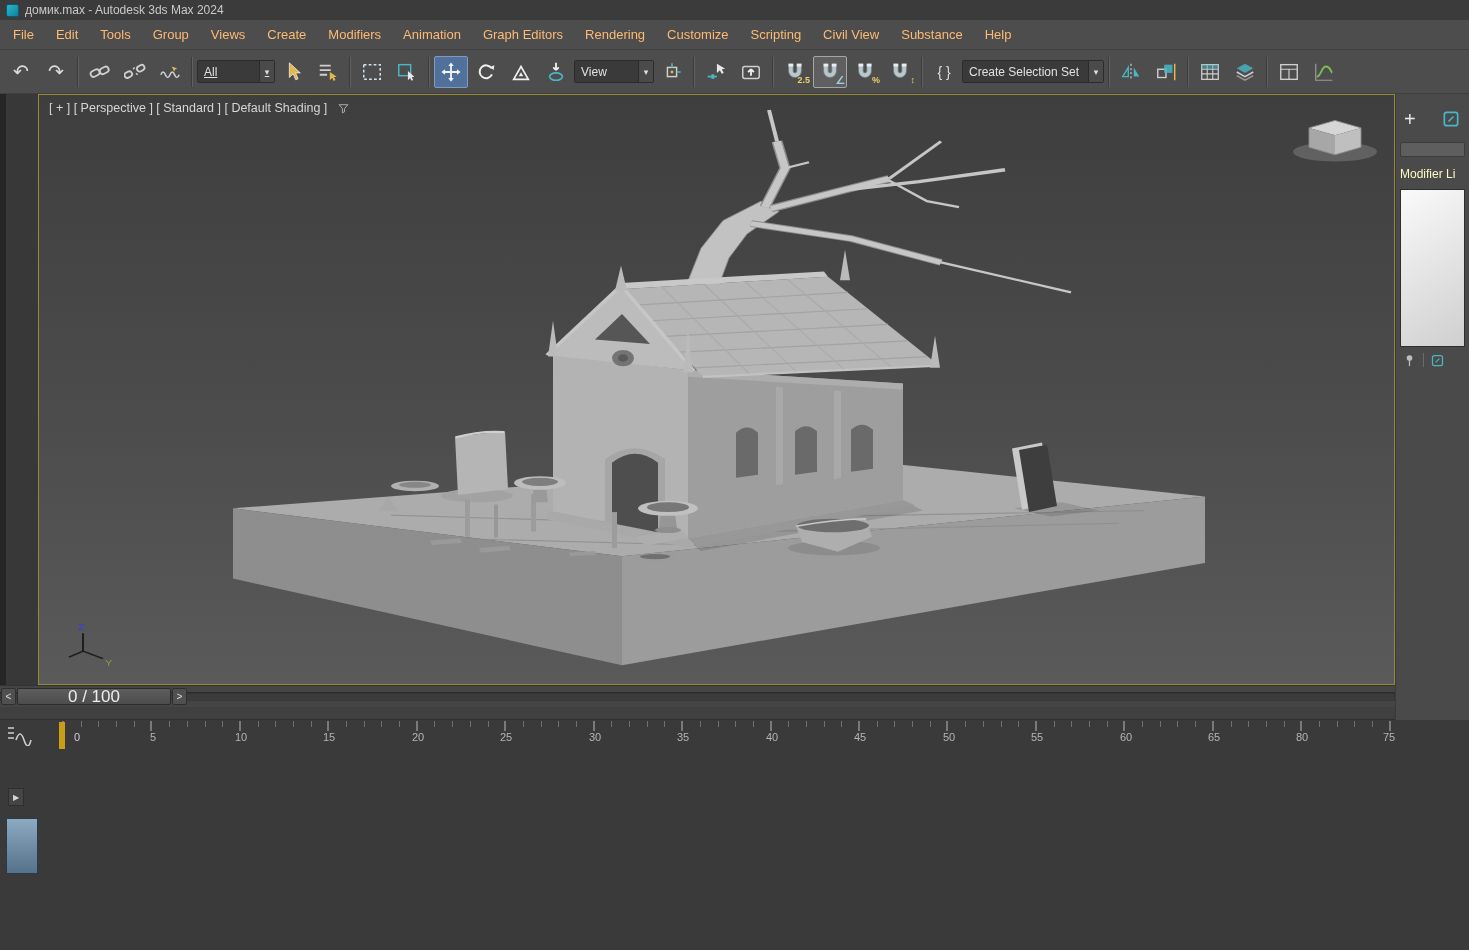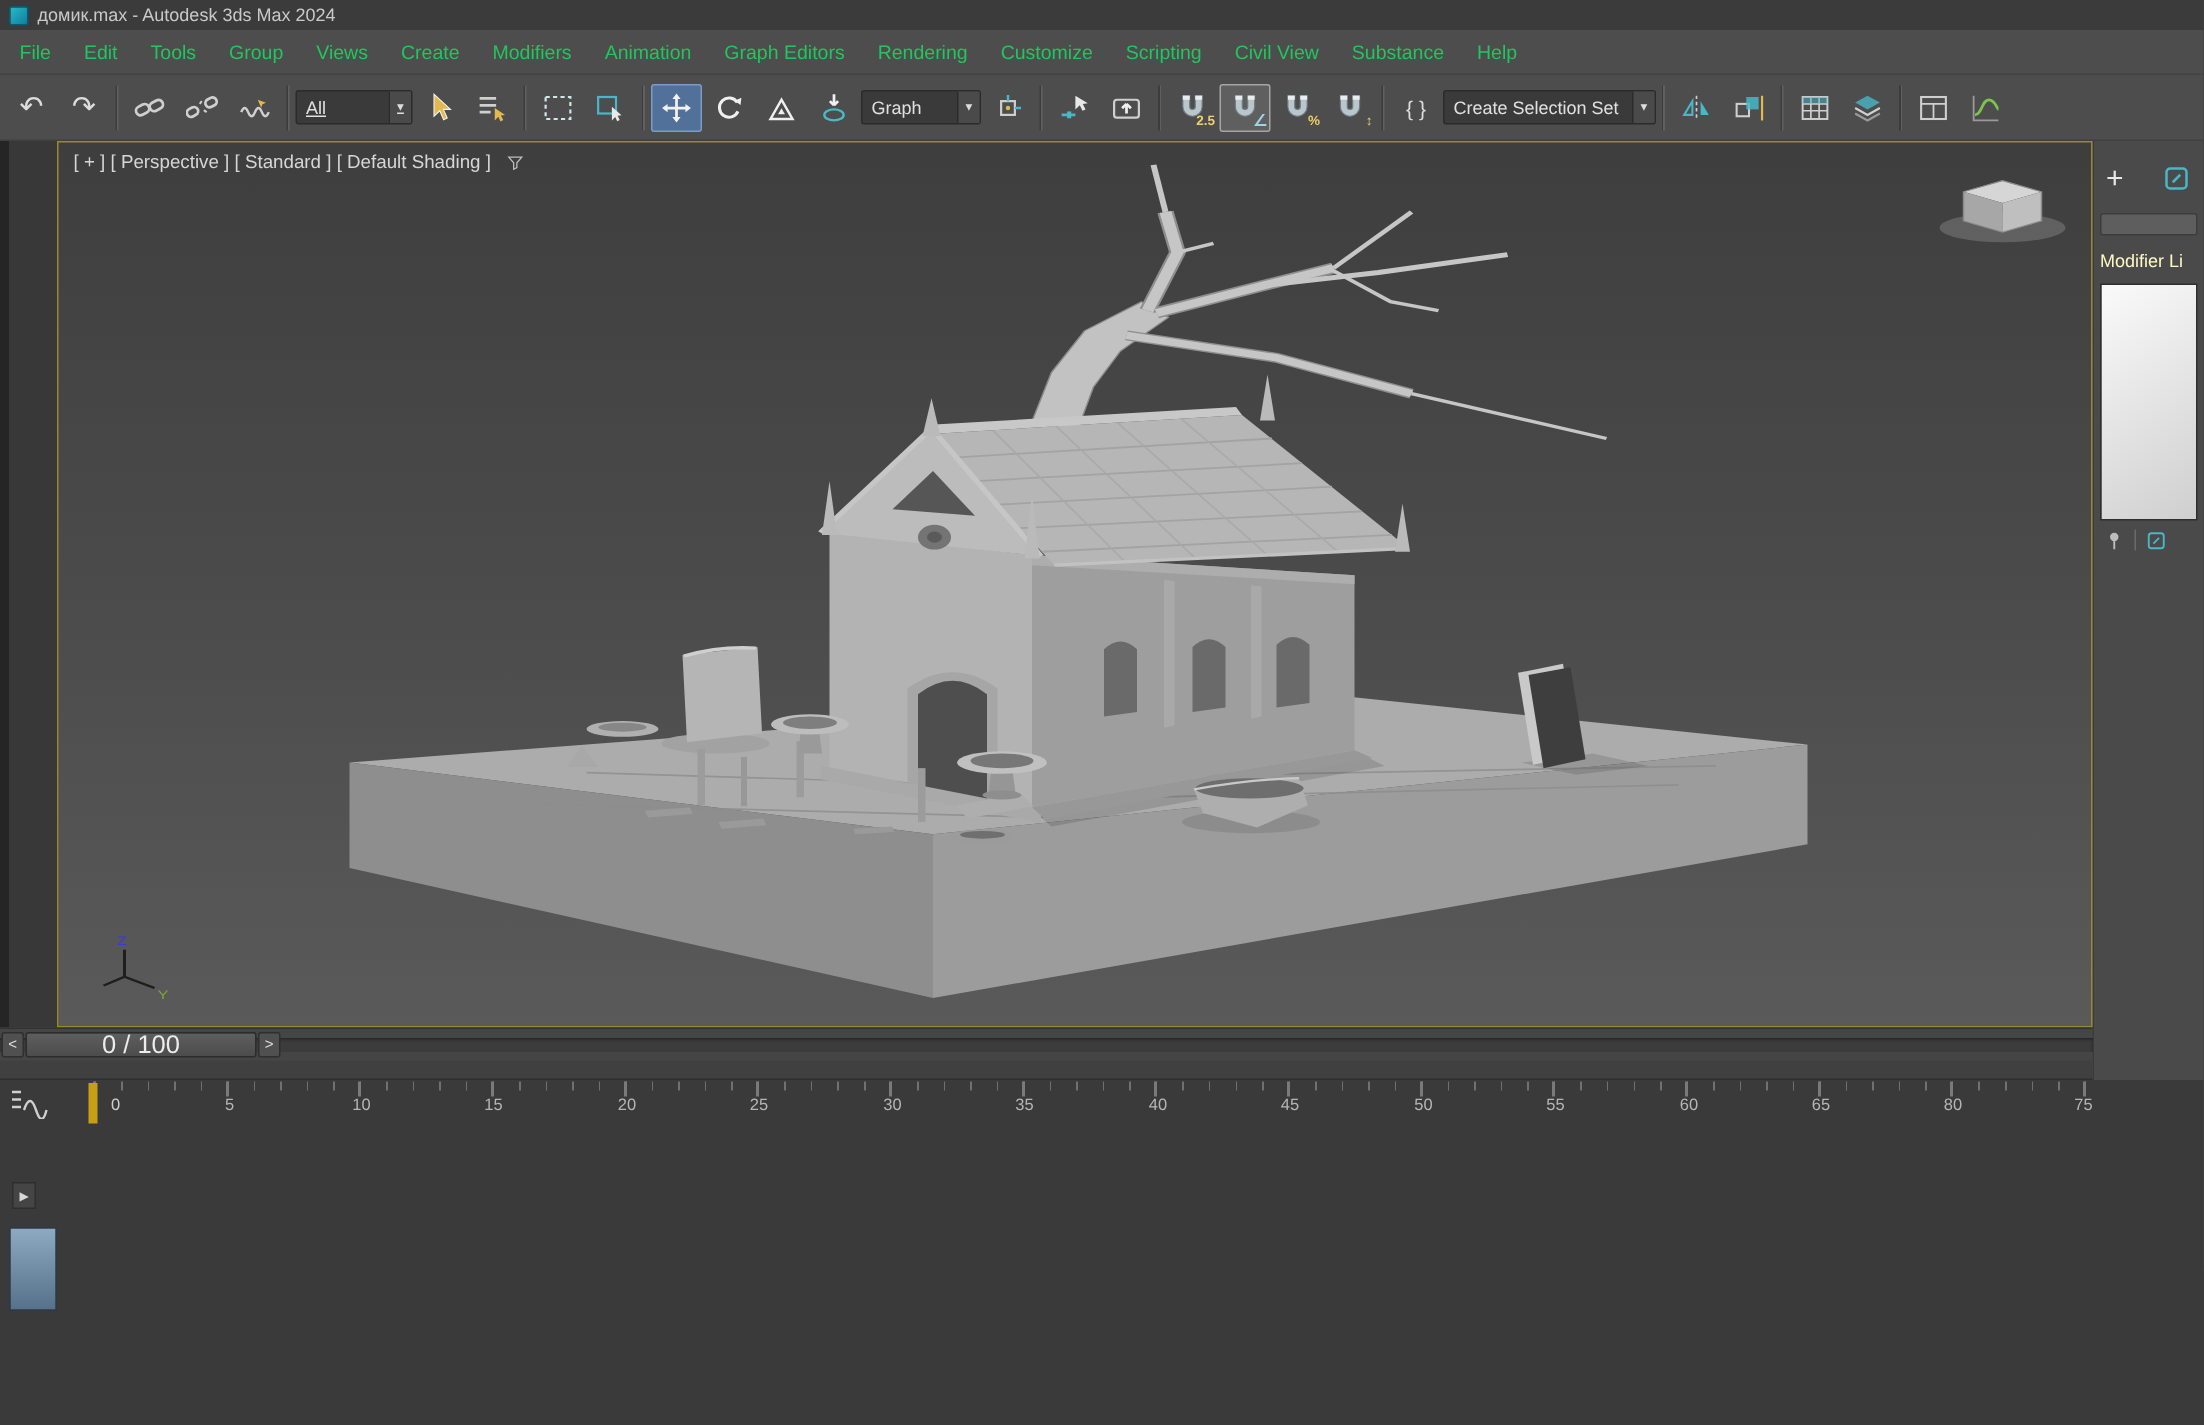--- a/index.html
+++ b/index.html
@@ -9,21 +9,21 @@
 
   
   .titlebar { height:20px; background:#3b3b3b; display:flex; align-items:center; gap:6px;
     padding:0 6px; color:#c9c9c9; font-size:12px; flex:0 0 auto; }
   .app-logo { width:13px; height:13px; border-radius:2px;
     background:linear-gradient(135deg,#29b8c6,#0f7fa0); border:1px solid #0a5a72; }
 
   
   .menubar { height:30px; background:#4d4d4d; display:flex; align-items:center; padding:0 2px;
     border-bottom:1px solid #424242; flex:0 0 auto; }
-  .menu-item { padding:0 11px; font-size:13px; color:#22c55e; height:100%;
+  .menu-item { padding:0 11px; font-size:13px; color:#fdba74; height:100%;
     display:flex; align-items:center; white-space:nowrap; }
 
   
   .toolbar { height:44px; background:#4d4d4d; display:flex; align-items:center; padding:0 4px;
     gap:1px; border-bottom:1px solid #404040; flex:0 0 auto; }
   .tb-btn { width:34px; height:32px; display:flex; align-items:center; justify-content:center;
     border:1px solid transparent; border-radius:2px; position:relative; flex:0 0 auto; }
   .tb-btn.active { background:#51719a; border-color:#7b9cc4; }
   .tb-btn.active-light { background:#5f5f5f; border-color:#a5a5a5; }
   .tbicon { width:22px; height:22px; display:block; }
@@ -304,21 +304,21 @@
         <svg class="tbicon">
           <use href="#i-scale"></use>
         </svg>
       </div>
     <div class="tb-btn">
         <svg class="tbicon">
           <use href="#i-place"></use>
         </svg>
       </div>
     <div class="tb-select w-view">
-      <span class="val">Graph</span>
+      <span class="val">View</span>
       <span class="arr">▾</span>
     </div>
     <div class="tb-btn">
         <svg class="tbicon">
           <use href="#i-pivot"></use>
         </svg>
       </div>
     <div class="sep"></div>
     <div class="tb-btn">
         <svg class="tbicon">

